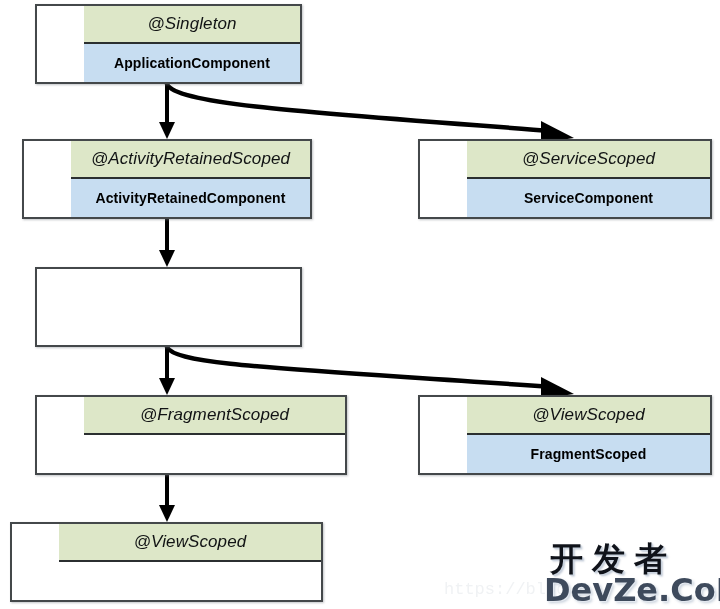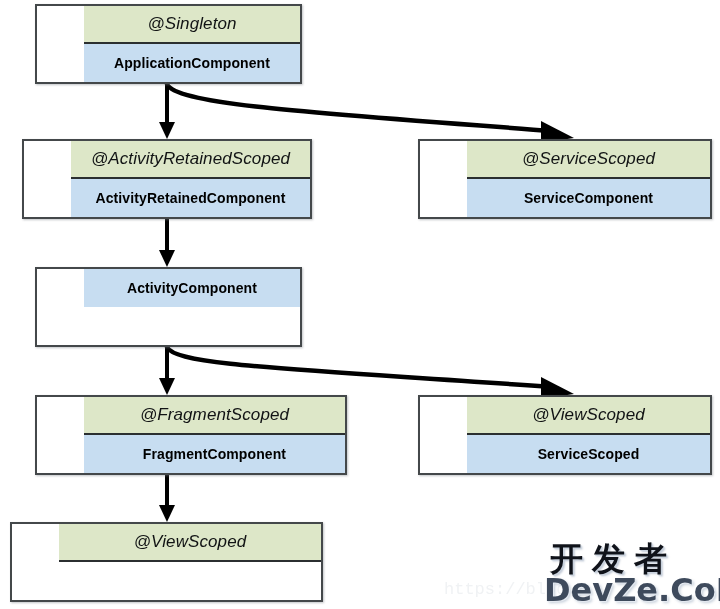--- a/index.html
+++ b/index.html
@@ -154,31 +154,29 @@
     <div class="node-scope">@ActivityRetainedScoped</div>
     <div class="node-name">ActivityRetainedComponent</div>
   </div>
 
   <div class="node" style="left:418px; top:139px; width:294px; height:80px;">
     <div class="node-scope">@ServiceScoped</div>
     <div class="node-name">ServiceComponent</div>
   </div>
 
   <div class="node" style="left:35px; top:267px; width:267px; height:80px;">
-    <div class="node-name">ActivityComponent</div>
   </div>
 
   <div class="node" style="left:35px; top:395px; width:312px; height:80px;">
     <div class="node-scope">@FragmentScoped</div>
-    <div class="node-name">FragmentComponent</div>
   </div>
 
   <div class="node" style="left:418px; top:395px; width:294px; height:80px;">
     <div class="node-scope">@ViewScoped</div>
-    <div class="node-name">ServiceScoped</div>
+    <div class="node-name">FragmentScoped</div>
   </div>
 
   <div class="node" style="left:10px; top:522px; width:313px; height:80px;">
     <div class="node-scope">@ViewScoped</div>
   </div>
 
   <div id="watermark">
     <div class="wm-url">https://blog.</div>
     <div class="wm-cn">开发者</div>
     <div class="wm-en">DevZe.CoM</div>

